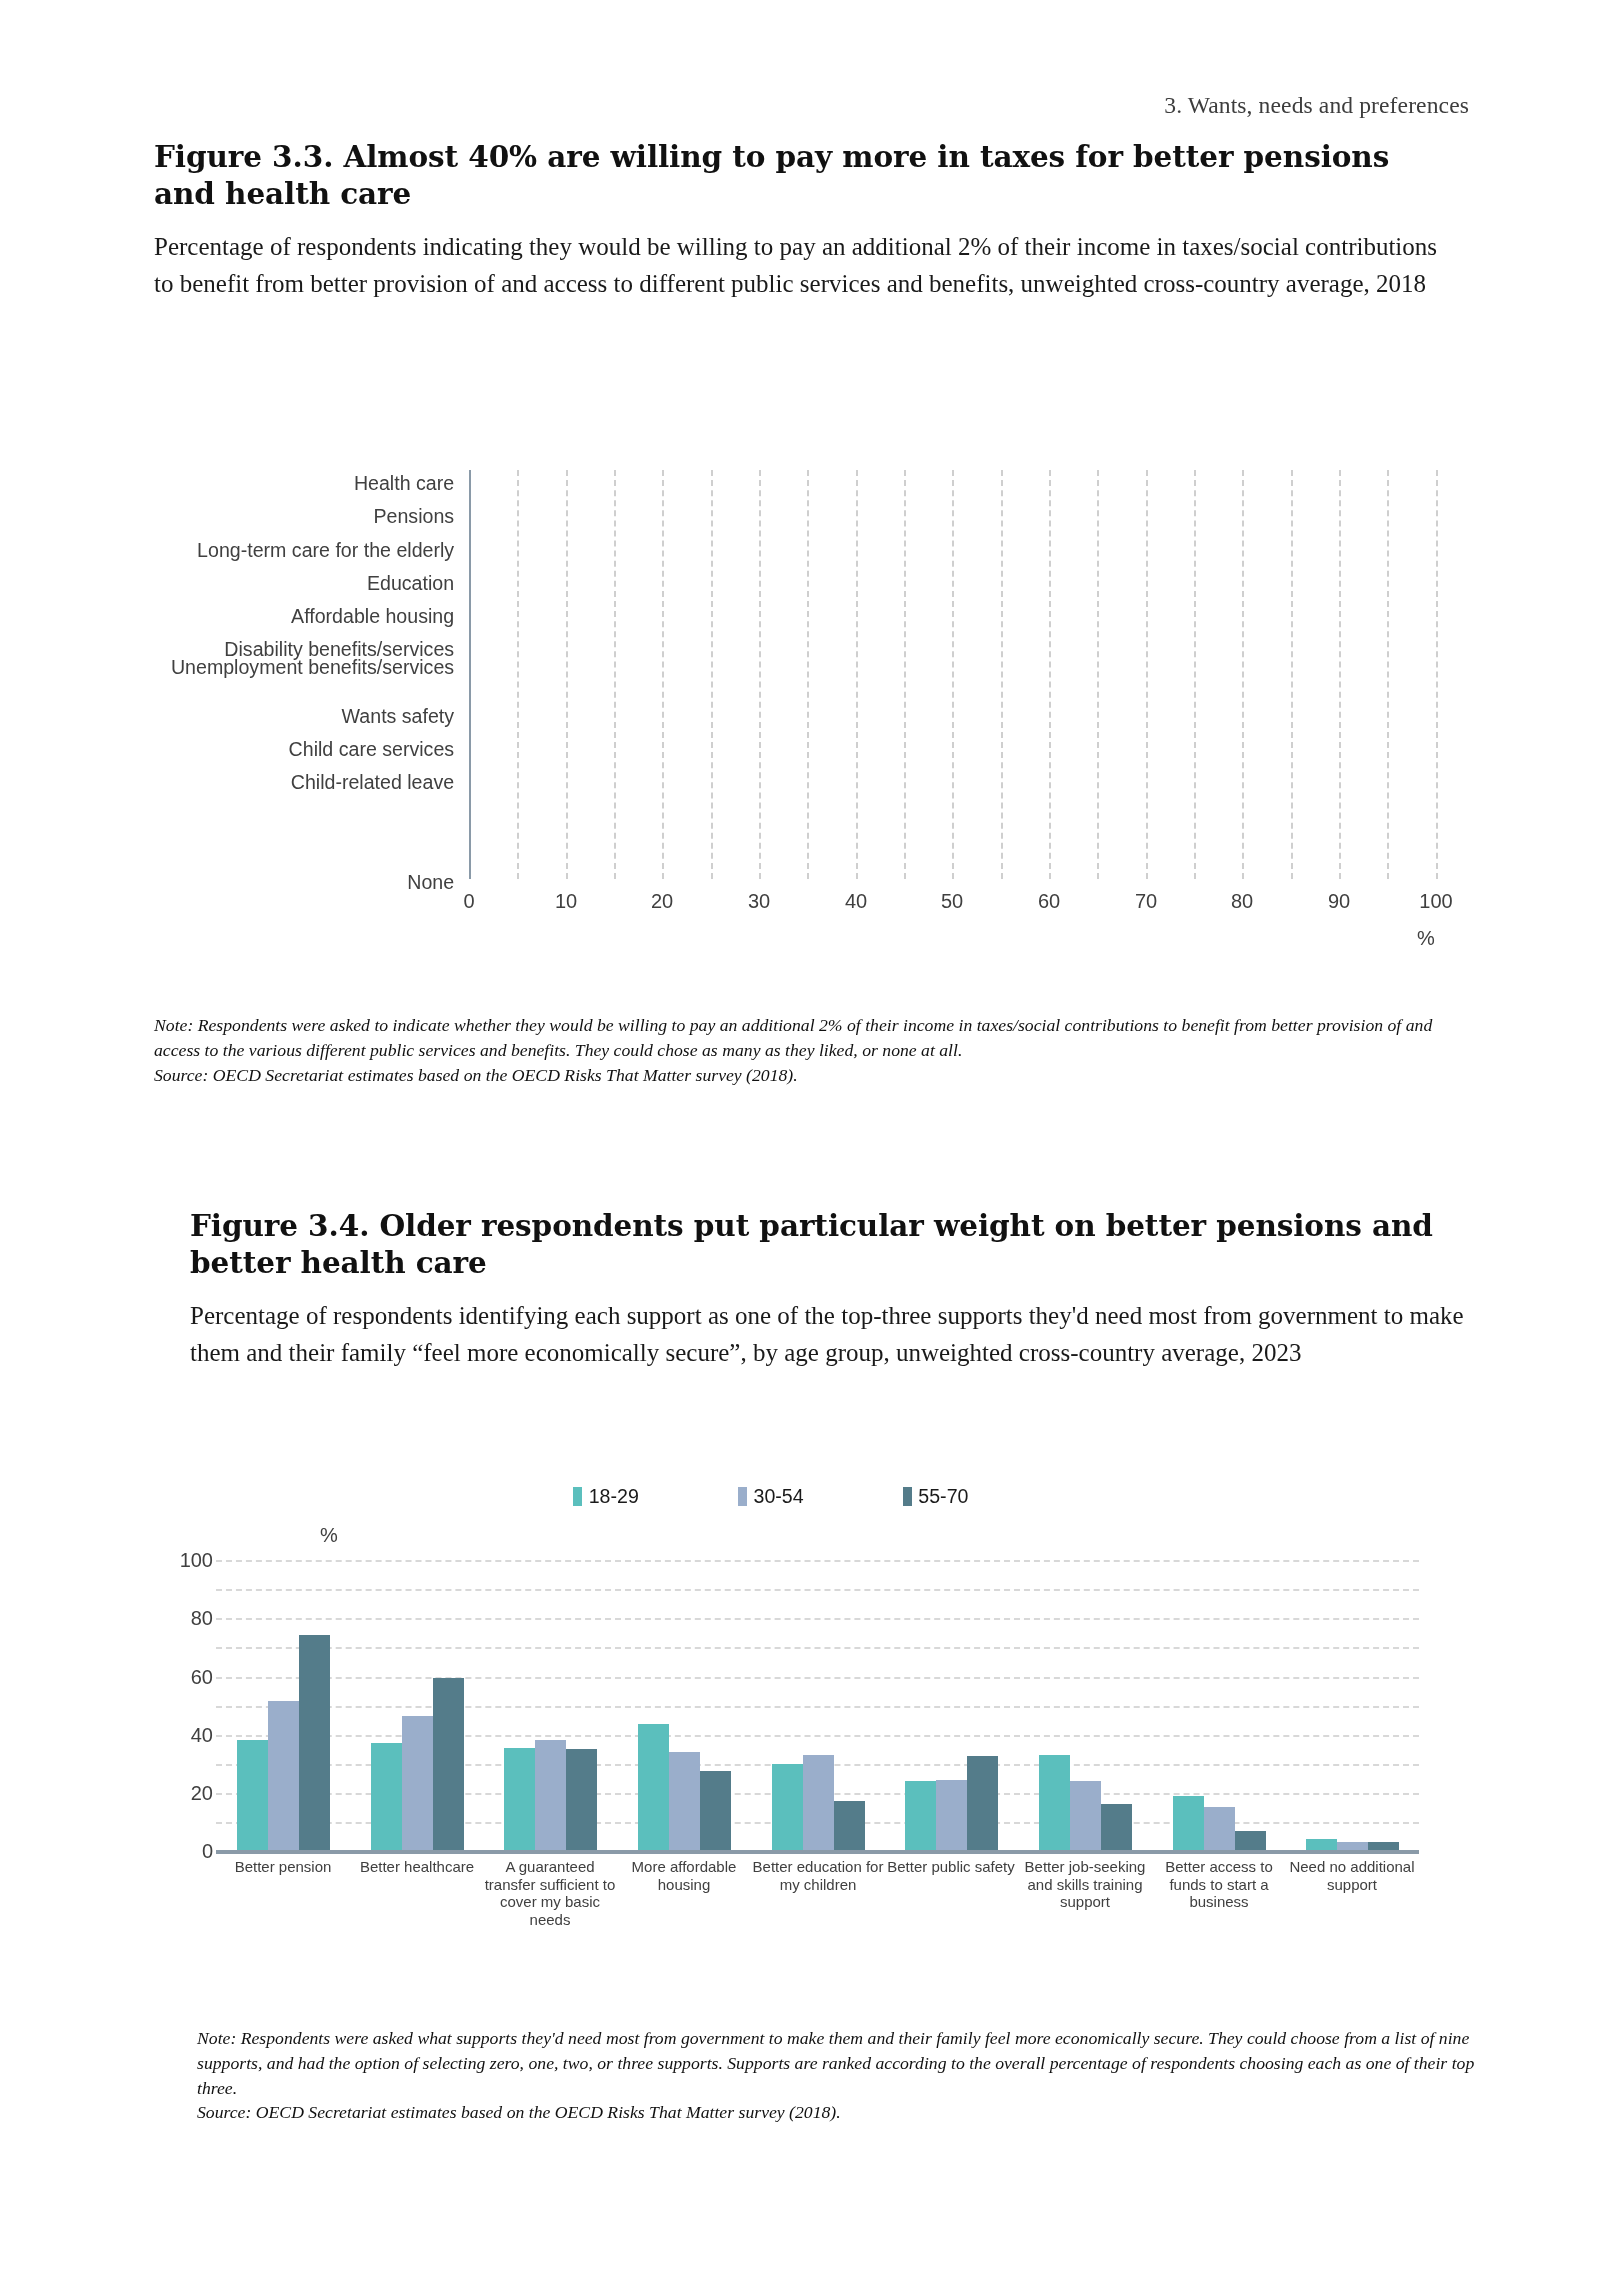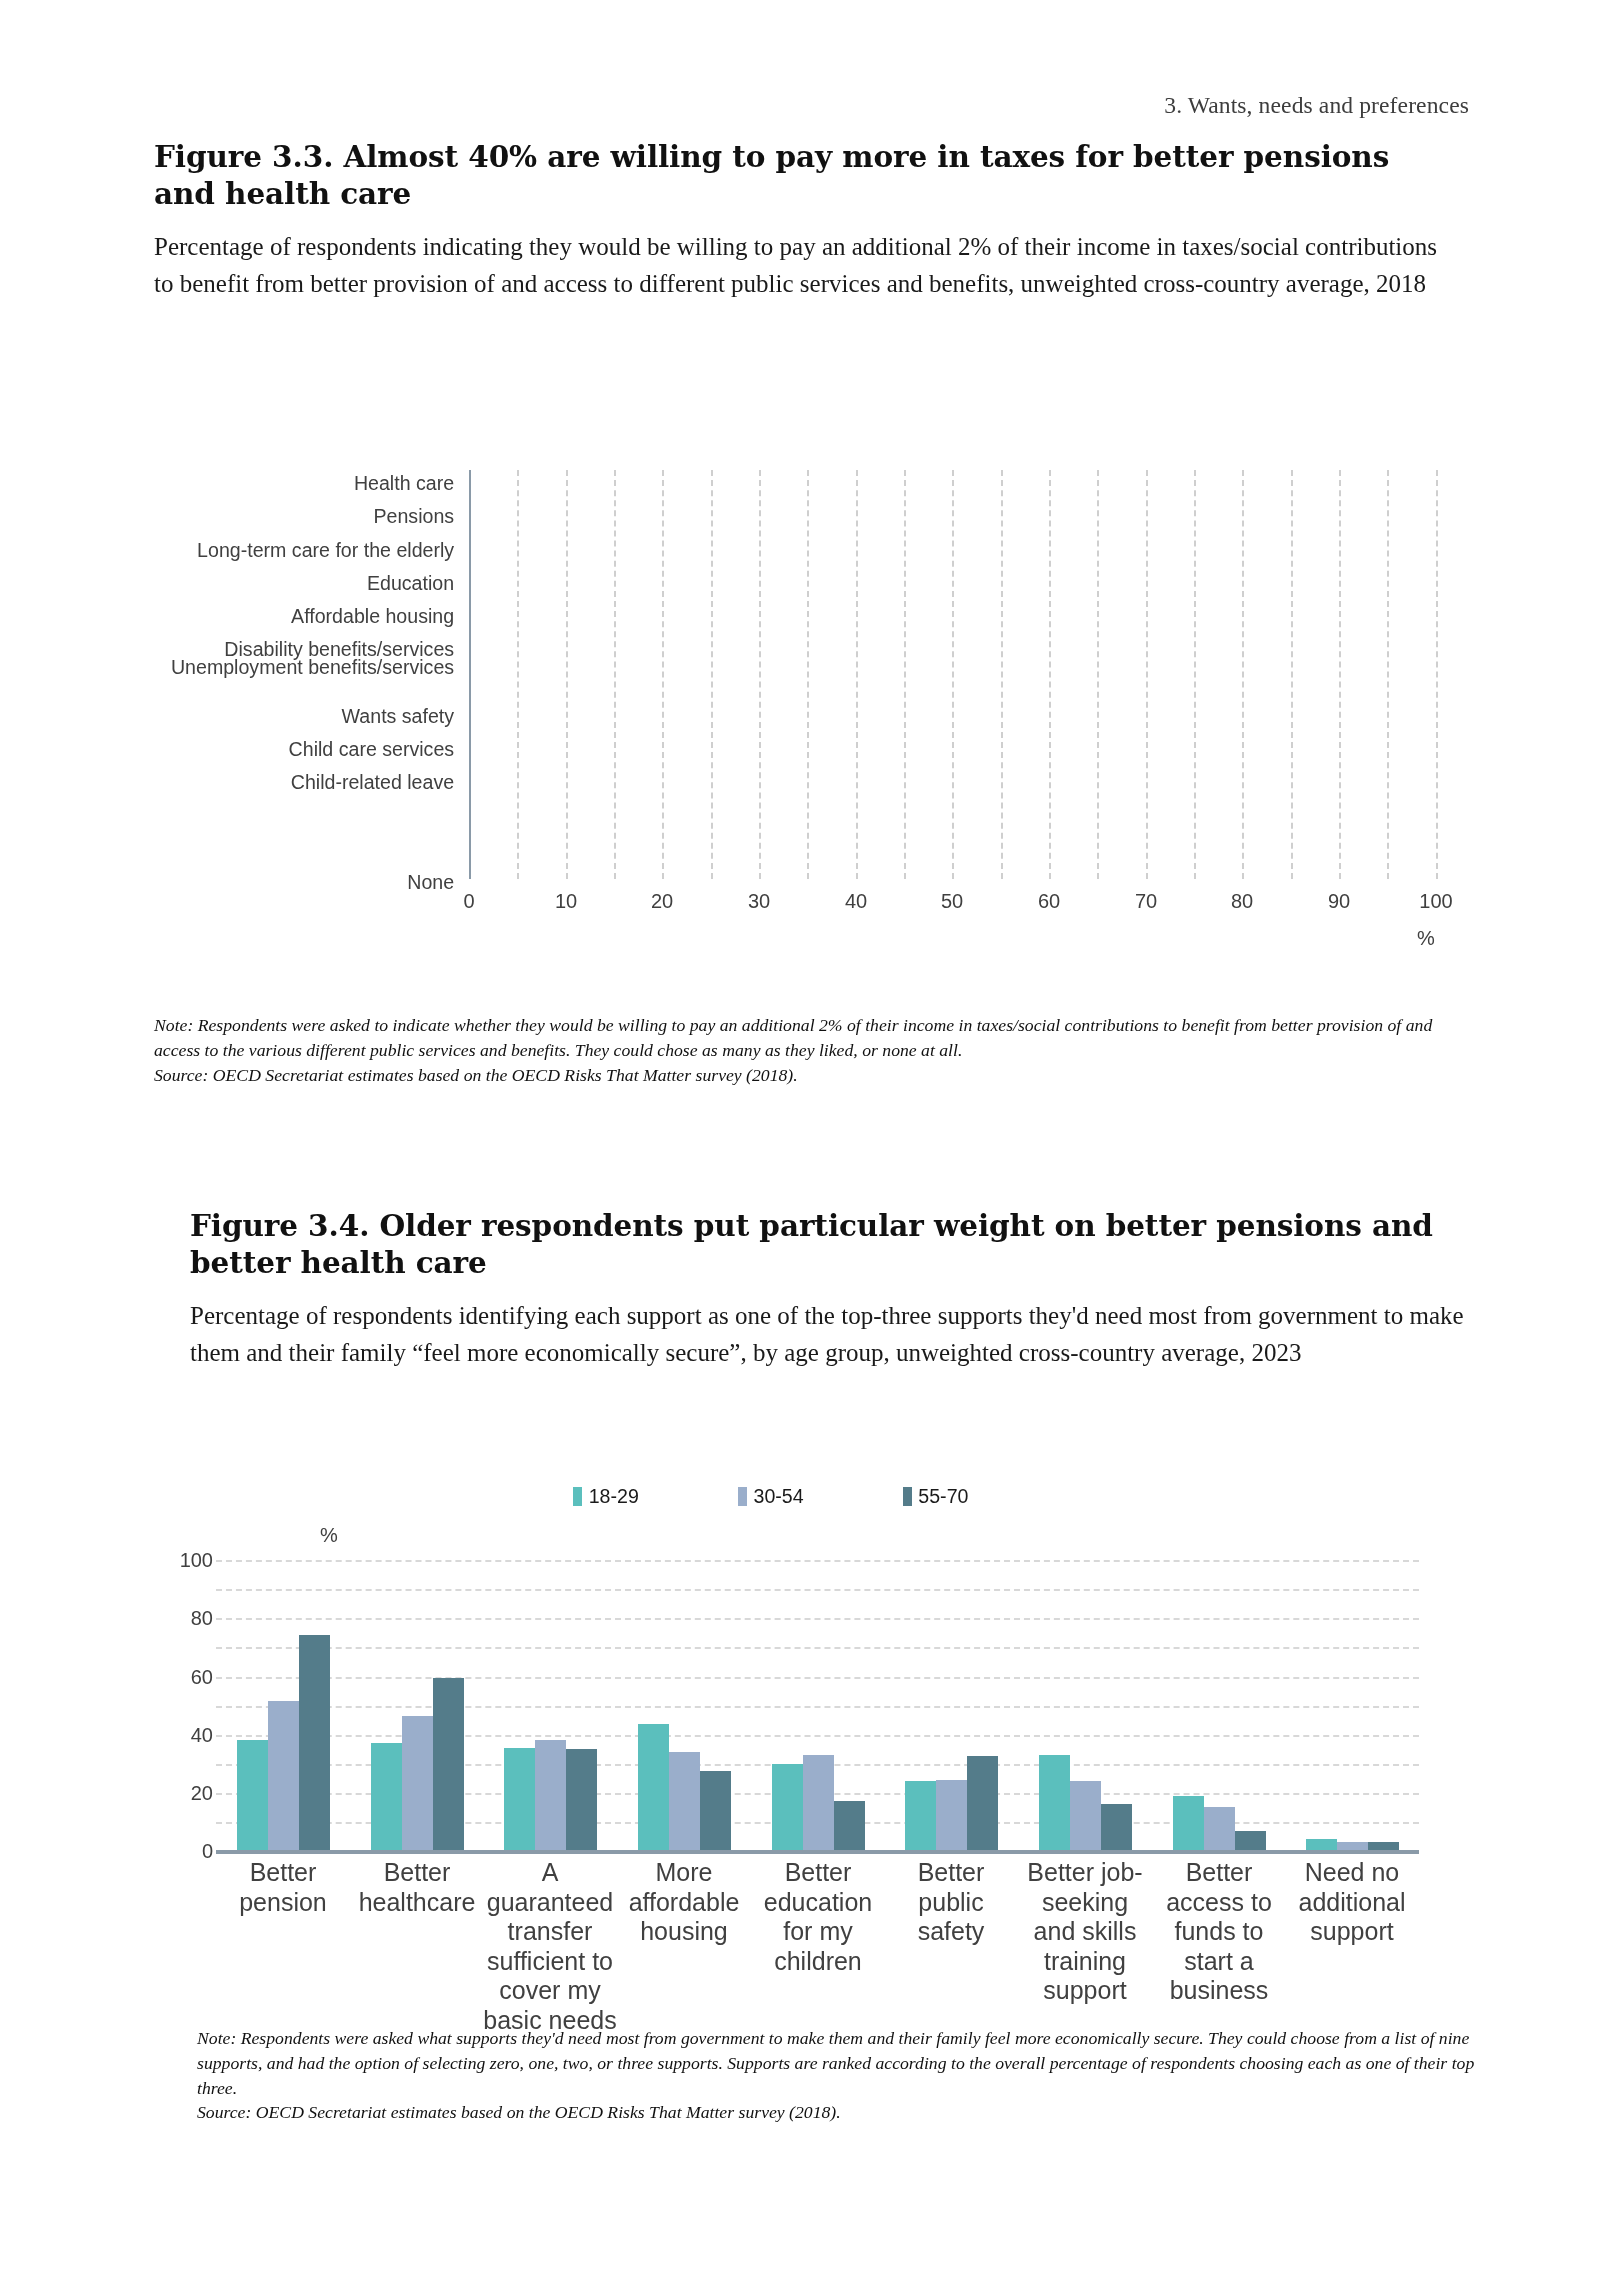--- a/index.html
+++ b/index.html
@@ -184,21 +184,21 @@
     position:absolute;bottom:0;height:100%;
     display:flex;align-items:flex-end;justify-content:center;
   }
   .c2-bar{width:31px;display:block;}
   .c2-xlabels{
     position:absolute;left:62px;top:398px;width:1203px;height:151px;
   }
   .c2-xlabels span{
     position:absolute;top:0;
     text-align:center;
-    font-size:25px;line-height:1.18;
+    font-size:15px;line-height:1.18;
     color:#404040;
   }
 </style>
 </head>
 <body>
 
 <div class="page">
 
   <div class="running-head">3. Wants, needs and preferences</div>
 

